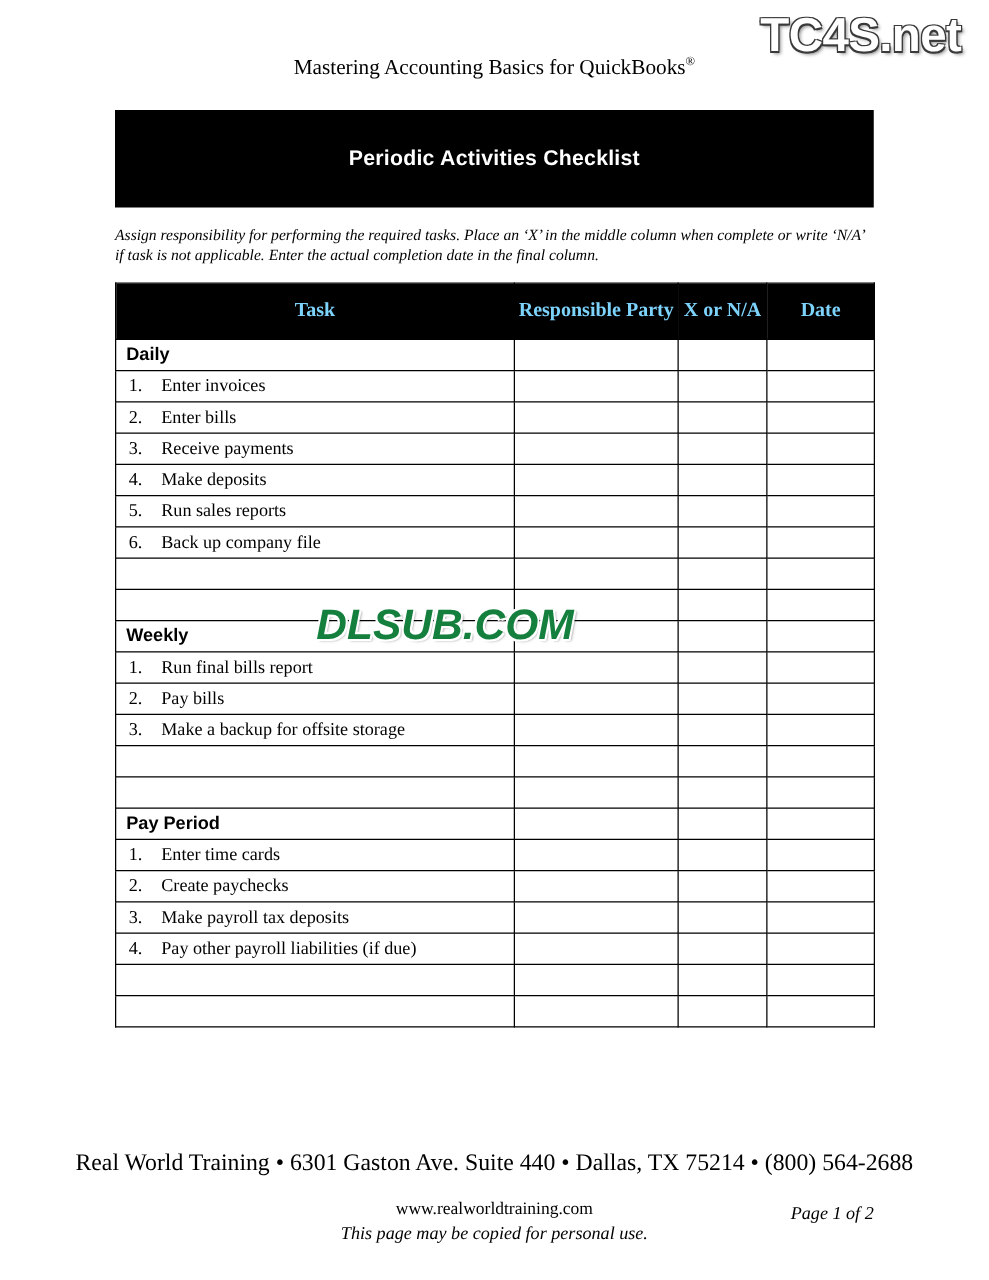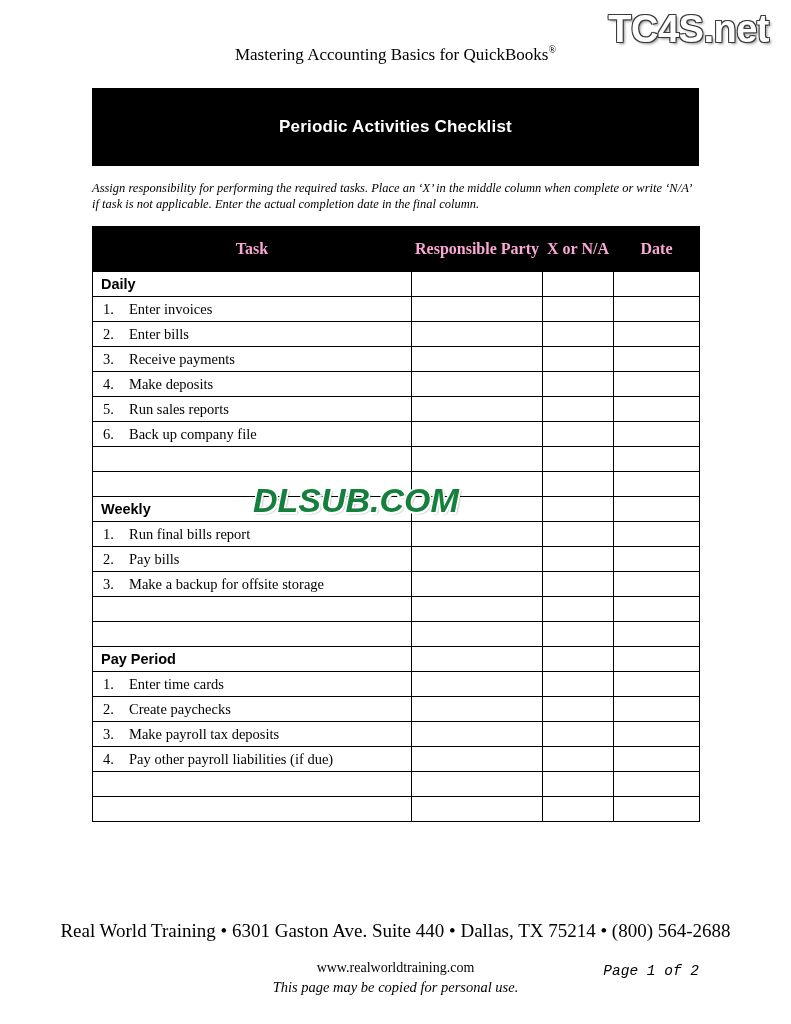--- a/index.html
+++ b/index.html
@@ -130,21 +130,21 @@
     border-collapse: collapse;
     table-layout: fixed;
   }
   .checklist th, .checklist td {
     border: 1px solid #000;
     padding: 0;
     vertical-align: middle;
   }
   .checklist thead th {
     background: #000;
-    color: #f9a8d4;
+    color: #7dd3fc;
     font-family: "Liberation Serif", serif;
     font-weight: bold;
     font-size: 16px;
     height: 44px;
     text-align: center;
     line-height: 1.08;
   }
   .checklist thead th.task-head {
     text-align: center;
   }
@@ -193,21 +193,21 @@
   }
   .footer .line3 {
     font-style: italic;
     font-size: 14.5px;
     margin-top: 3px;
   }
   .page-num {
     position: absolute;
     right: 92px;
     top: 963px;
-    font-family: Liberation Mono, monospace;
+    font-family: Liberation Serif, serif;
     font-style: italic;
     font-size: 14.5px;
   }
 </style>
 </head>
 <body>
 
 <div class="page">
 
   <div class="wm-top">TC4S.net</div>

